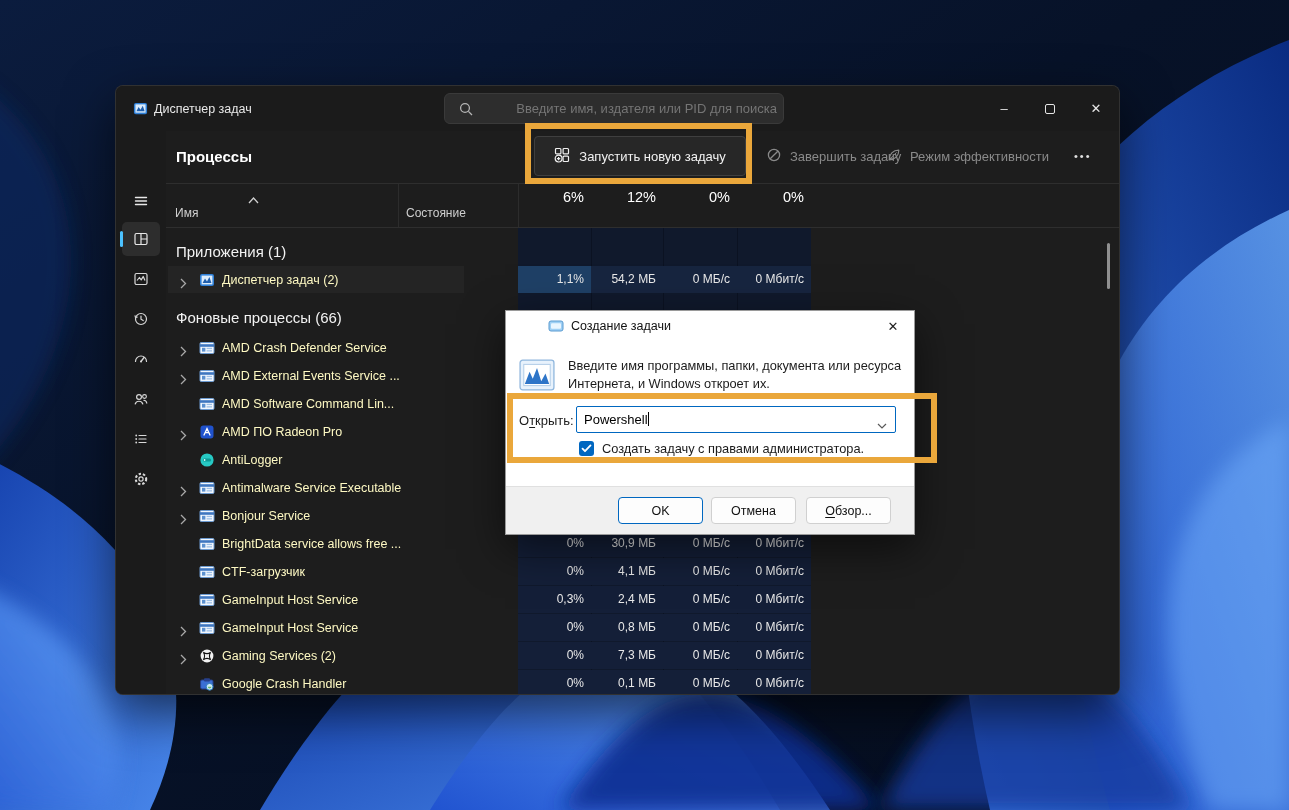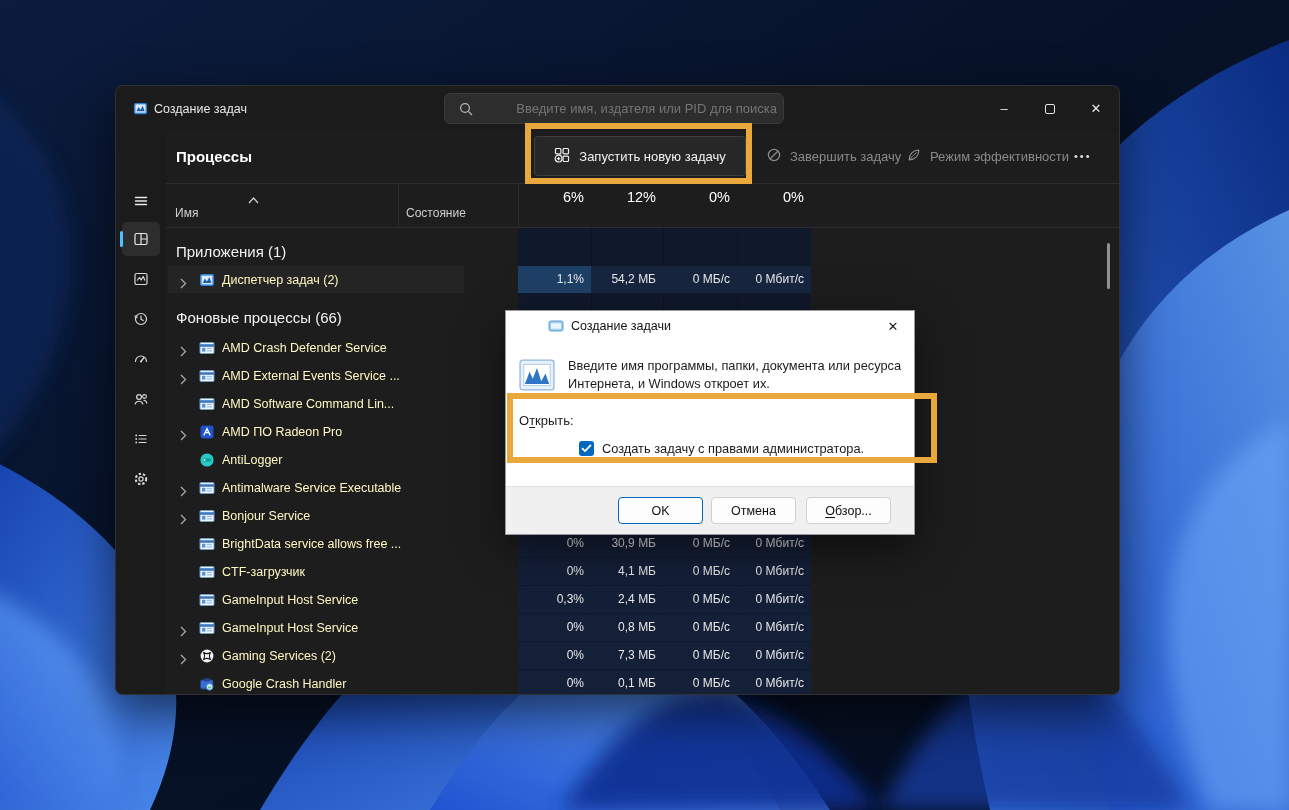--- a/index.html
+++ b/index.html
@@ -38,21 +38,21 @@
   
   .content { position:absolute; left:50px; top:45px; right:0; bottom:0; background:#1d1d1d; overflow:hidden; }
   .toolbar { position:absolute; left:0; top:0; right:0; height:50px; }
   .page-title { position:absolute; left:10px; top:0; height:50px; display:flex; align-items:center;
     color:#fff; font-size:15px; font-weight:600; }
   .run-btn { position:absolute; left:368px; top:5px; width:212px; height:40px; background:#272727;
     border:1px solid #3f3f3f; border-radius:4px; display:flex; align-items:center; justify-content:center;
     gap:9px; color:#f2f2f2; font-size:13px; }
   .tool-dis { position:absolute; top:0; height:50px; display:flex; align-items:center; gap:8px;
     color:#8a8a8a; font-size:13px; }
-  .end-task { left:600px; } .eff-mode { left:740px; }
+  .end-task { left:600px; } .eff-mode { left:720px; }
   .more-btn { position:absolute; left:908px; top:0; height:50px; display:flex; align-items:center;
     color:#e0e0e0; font-size:11px; letter-spacing:2px; }
 
   
   .thead { position:absolute; left:0; top:52px; right:0; height:45px; border-top:1px solid #2e2e2e;
     border-bottom:1px solid #2e2e2e; }
   .th-name { position:absolute; left:9px; bottom:7px; color:#cfcfcf; font-size:12px; }
   .th-status { position:absolute; left:240px; bottom:7px; color:#cfcfcf; font-size:12px; }
   .th-sep { position:absolute; top:0; bottom:0; width:1px; background:#2c2c2c; }
   .sort-caret { position:absolute; left:82px; top:6px; }
@@ -161,21 +161,21 @@
   </svg>
 
   <div class="tm-window">
 
     <div class="titlebar">
       <svg class="app-ico" viewBox="0 0 16 16">
         <rect x="1" y="2" width="14" height="12" rx="2" fill="#2f80d8"></rect>
         <rect x="2.6" y="3.6" width="10.8" height="8.8" fill="#dcecfb"></rect>
         <path d="M3.6 11 L6 6.4 L8 9.4 L10.4 5 L12.4 11 Z" fill="#1f5fae"></path>
       </svg>
-      <div class="app-title">Создание задач</div>
+      <div class="app-title">Диспетчер задач</div>
 
       <div class="searchbox">
         <svg class="search-ico" width="14" height="14" viewBox="0 0 14 14">
           <circle cx="6" cy="6" r="4.4" fill="none" stroke="#b5b5b5" stroke-width="1.3"></circle>
           <line x1="9.4" y1="9.4" x2="13" y2="13" stroke="#b5b5b5" stroke-width="1.3"></line>
         </svg>
         <input type="text" placeholder="Введите имя, издателя или PID для поиска" style="">
       </div>
 
       <div class="win-controls">
@@ -589,20 +589,26 @@
 
     <svg class="dlg-bigico" viewBox="0 0 34 32">
       <rect x="1" y="2" width="32" height="28" rx="2.5" fill="#e8f2fc" stroke="#8fb6dd" stroke-width="1.2"></rect>
       <rect x="4.5" y="6" width="25" height="20" fill="#ffffff" stroke="#b5cfe8" stroke-width="1"></rect>
       <path d="M5.5 24.5 L10 13 L13 19.5 L17 9.5 L21 22 L25 14.5 L28.5 24.5 Z" fill="#2e75c8"></path>
     </svg>
     <div class="dlg-desc">Введите имя программы, папки, документа или ресурса Интернета, и Windows откроет их.</div>
 
     <div class="dlg-open-label"><span>О</span><span class="mnemo">т</span><span>крыть:</span></div>
 
+    <div class="dlg-combo">
+      <span class="val"><span>Powershell</span><span class="caret-bar"></span></span>
+      <span class="combo-chev"><svg width="10" height="6" viewBox="0 0 10 6" fill="none">
+            <path d="M1 1l4 4 4-4" stroke="#5a5a5a" stroke-width="1.2"></path>
+          </svg></span>
+    </div>
 
     <div class="dlg-check">
       <span><svg width="11" height="9" viewBox="0 0 11 9" fill="none">
             <path d="M1.5 4.6L4 7.2 9.5 1.4" stroke="#fff" stroke-width="1.8" stroke-linecap="round" stroke-linejoin="round"></path>
           </svg></span>
     </div>
     <div class="dlg-check-label">Создать задачу с правами администратора.</div>
 
     <div class="dlg-footer">
       <div class="dlg-btn ok">OK</div>

